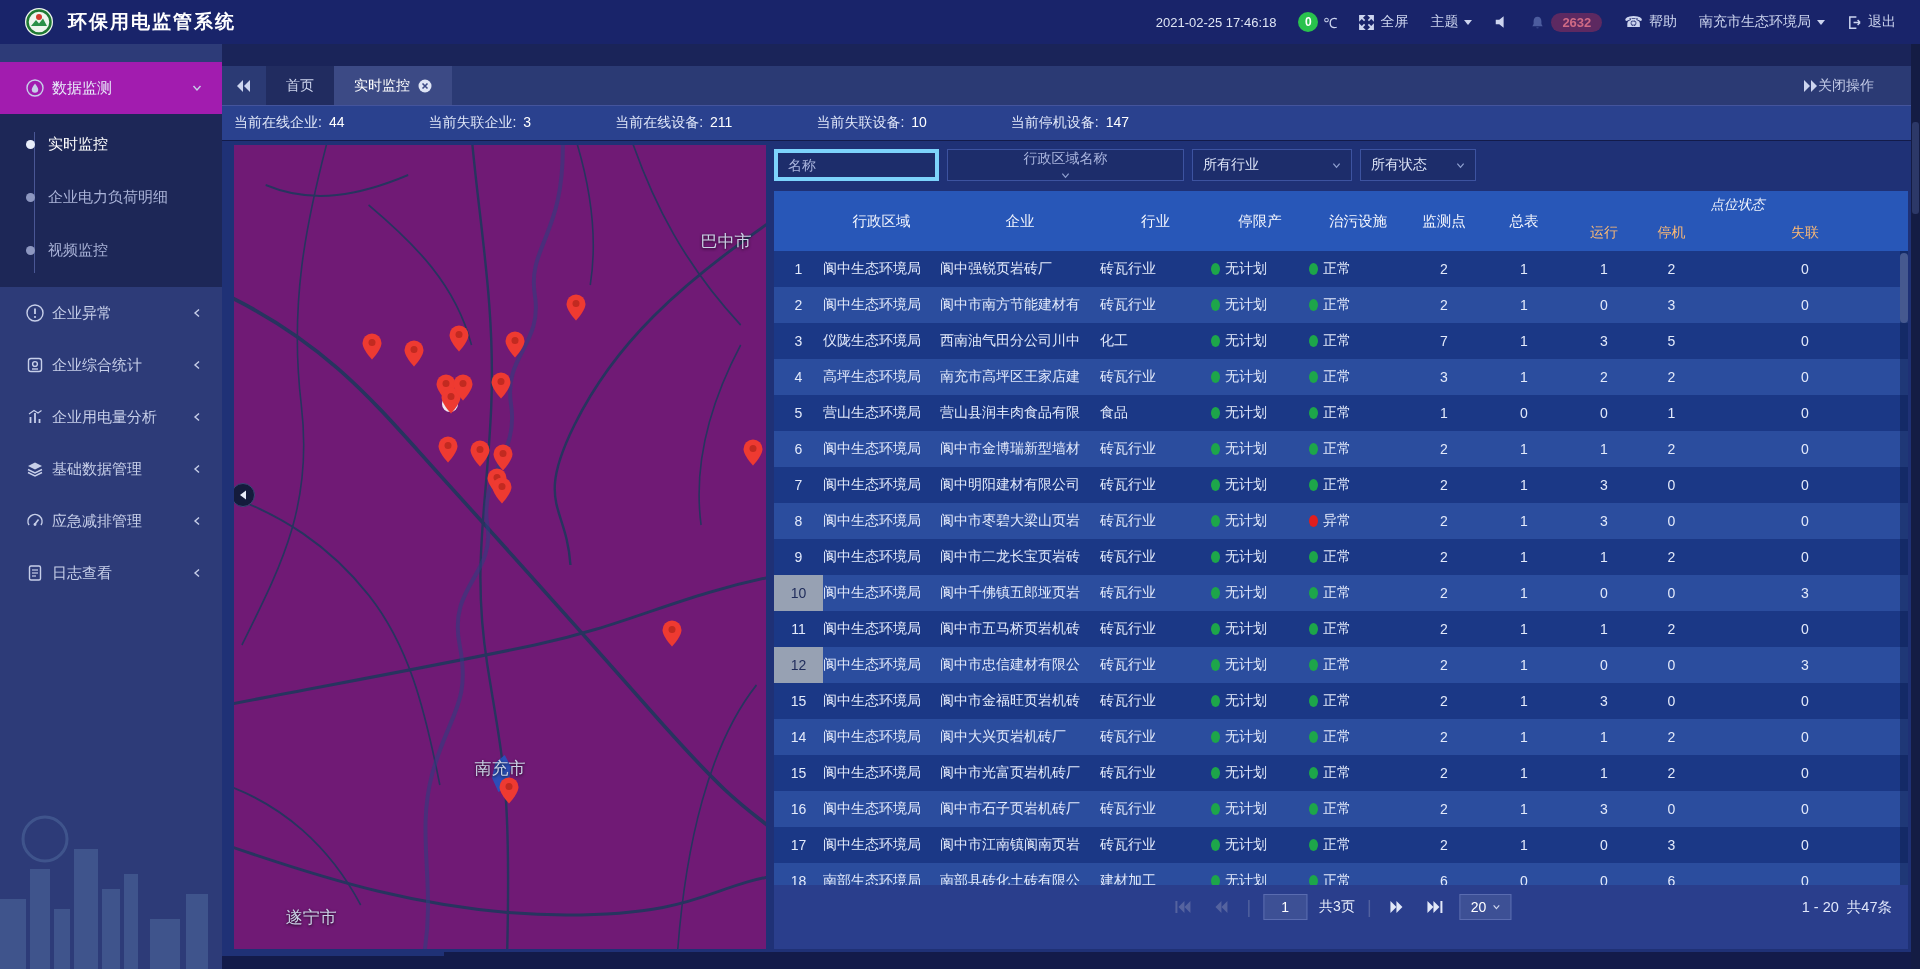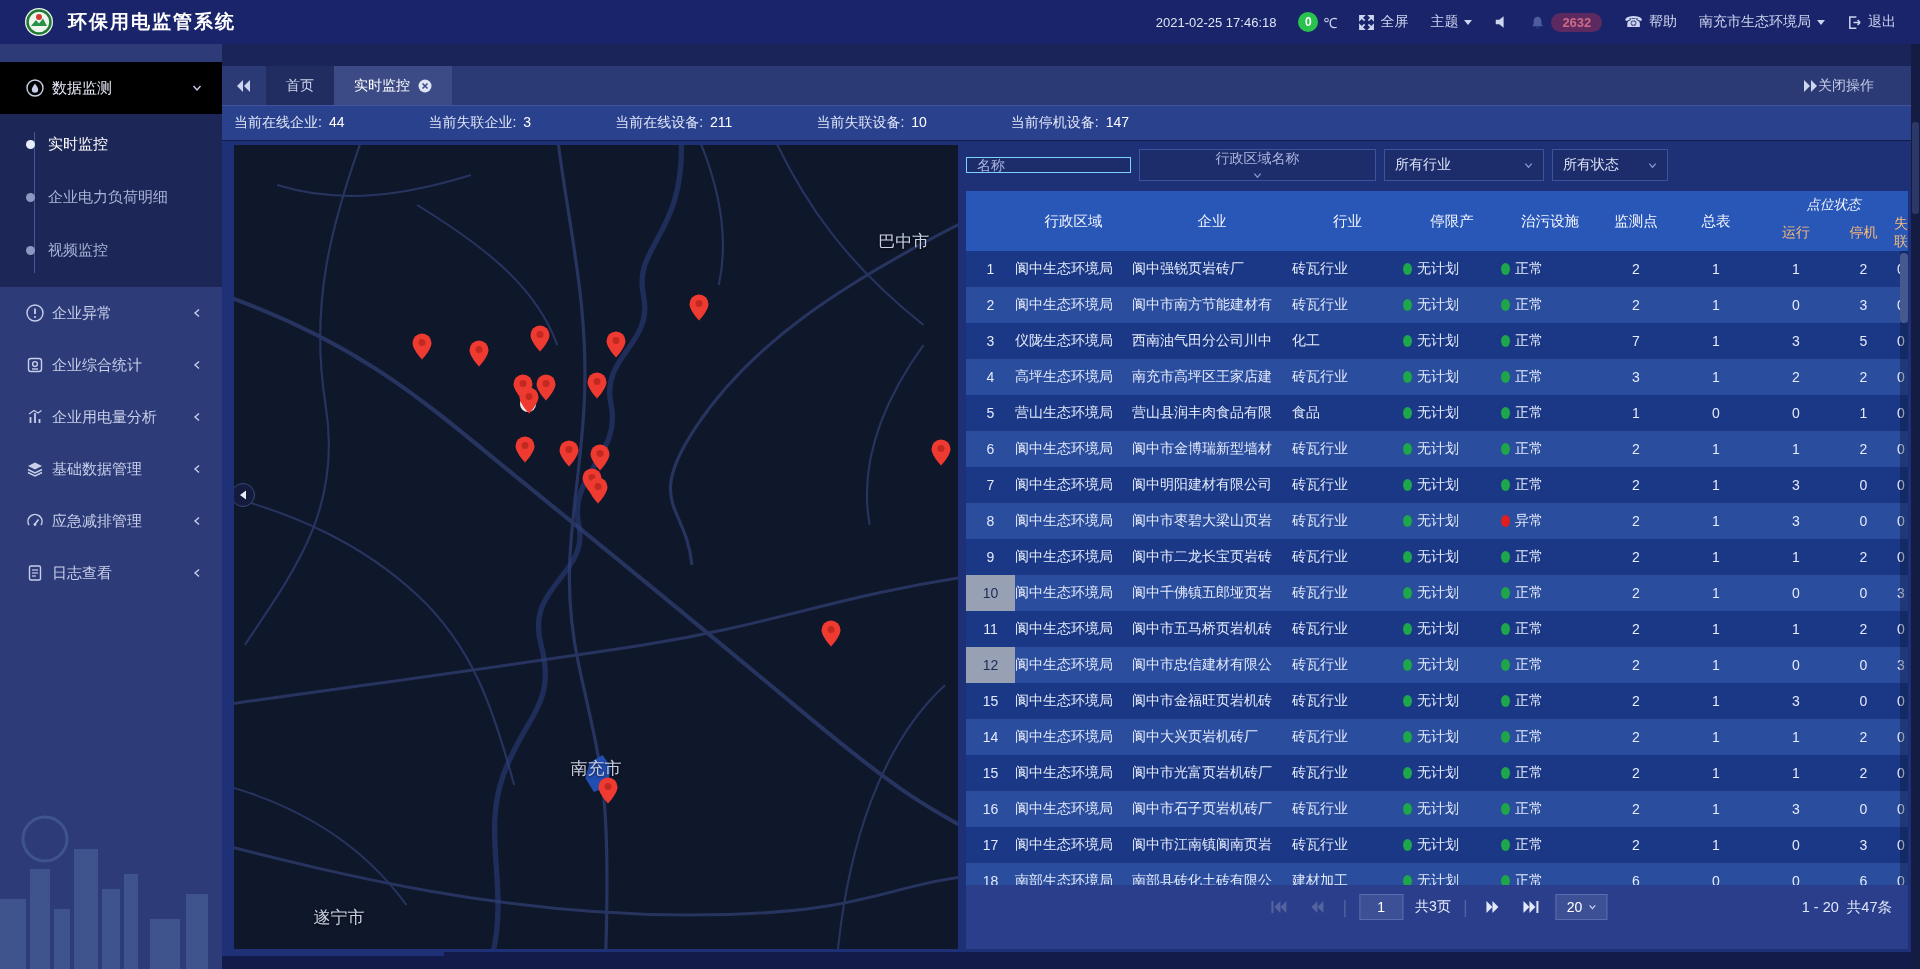--- a/index.html
+++ b/index.html
@@ -24,21 +24,21 @@
                 border-radius:10px; padding:2px 11px; }
   .phone-glyph { font-size:15px; }
 
   
   .sidebar { position:absolute; top:44px; left:0; width:222px; bottom:0; background:#2d3b78; z-index:20; overflow:hidden; }
   .menu { padding-top:18px; position:relative; z-index:2; }
   .menu-item { height:52px; display:flex; align-items:center; padding:0 20px 0 26px; cursor:pointer;
                color:#c7cfe9; font-size:15px; position:relative; }
   .menu-item .mi-icon { width:18px; height:18px; margin-right:8px; flex:none; }
   .menu-item .mi-label { flex:1; }
-  .menu-item.open { background:#000000; color:#e8edfa; }
+  .menu-item.open { background:#a21caf; color:#e8edfa; }
   .chev { width:10px; height:10px; flex:none; }
   .submenu { background:#1d2757; padding:4px 0 10px 0; position:relative; }
   .submenu-line { position:absolute; left:34px; top:18px; bottom:14px; width:1px; background:#4a5795; }
   .sub-item { height:53px; display:flex; align-items:center; padding-left:26px; cursor:pointer;
               color:#aab3d8; font-size:15px; position:relative; }
   .sub-dot { width:9px; height:9px; border-radius:50%; background:#8d97c0; margin-right:13px; flex:none;
              position:relative; z-index:2; }
   .sub-item.active { color:#ffffff; }
   .sub-item.active .sub-dot { background:#e8edfa; }
   .skyline { position:absolute; bottom:0; left:0; width:222px; opacity:.16; z-index:1; }
@@ -56,35 +56,35 @@
 
   .statsbar { height:34px; background:#2a418e; display:flex; align-items:center; gap:84px;
               padding-left:12px; font-size:14px; }
   .stat { display:flex; gap:7px; color:#dfe6f8; }
   .stat b { color:#ffffff; font-weight:normal; }
 
   .content { position:absolute; top:97px; left:0; right:0; height:815px; background:#1f3176;
              display:flex; gap:8px; padding:4px 12px 7px 12px; }
 
   
-  .map-panel { width:724px; height:100%; position:relative; background:#0f172a; overflow:hidden; flex:none; }
+  .map-panel { width:532px; height:100%; position:relative; background:#701a75; overflow:hidden; flex:none; }
   .map-roads { position:absolute; inset:0; width:100%; height:100%; }
   .city-label { position:absolute; transform:translate(-50%,-50%); font-size:17px; color:#c9d1e4;
                 text-shadow:0 1px 3px rgba(0,0,0,.8); white-space:nowrap; }
   .pin { position:absolute; width:20px; height:27px; transform:translate(-50%,-100%); cursor:pointer; }
   .cluster-ring { position:absolute; width:16px; height:16px; border-radius:50%; background:#ffffff;
                   transform:translate(-50%,-50%); opacity:.9; }
   .map-collapse { position:absolute; left:-3px; top:42%; width:24px; height:24px; border-radius:50%;
                   background:#141b3c; border:1px solid #3a4878; display:flex; align-items:center;
                   justify-content:center; cursor:pointer; z-index:5; }
 
   
   .right-panel { flex:1; display:flex; flex-direction:column; min-width:0; }
   .filters { height:40px; display:flex; gap:8px; margin-bottom:6px; align-items:center; }
-  .f-input { width:165px; height:16px; background:#1d2d6b; border:1px solid #7dd3fc; color:#e8edfa;
+  .f-input { width:165px; height:32px; background:#1d2d6b; border:4px solid #7dd3fc; color:#e8edfa;
              font-size:14px; padding:0 10px; font-family:"Liberation Sans", sans-serif; }
   .f-input::placeholder { color:#a9b4dd; }
   .f-select { height:32px; background:#1d2d6b; border:1px solid #3d53a0; display:flex; align-items:center;
               justify-content:space-between; padding:0 10px; font-size:14px; cursor:pointer; }
   .f-select .chev { width:9px; height:9px; }
   .sel-region { width:237px; color:#a9b4dd;flex-direction:column; }
   .sel-industry { width:160px; color:#dce3f6; }
   .sel-status { width:116px; color:#dce3f6; }
 
   .grid-cols { display:grid; grid-template-columns:49px 117px 160px 111px 98px 98px 74px 86px 74px 61px 1fr; }

